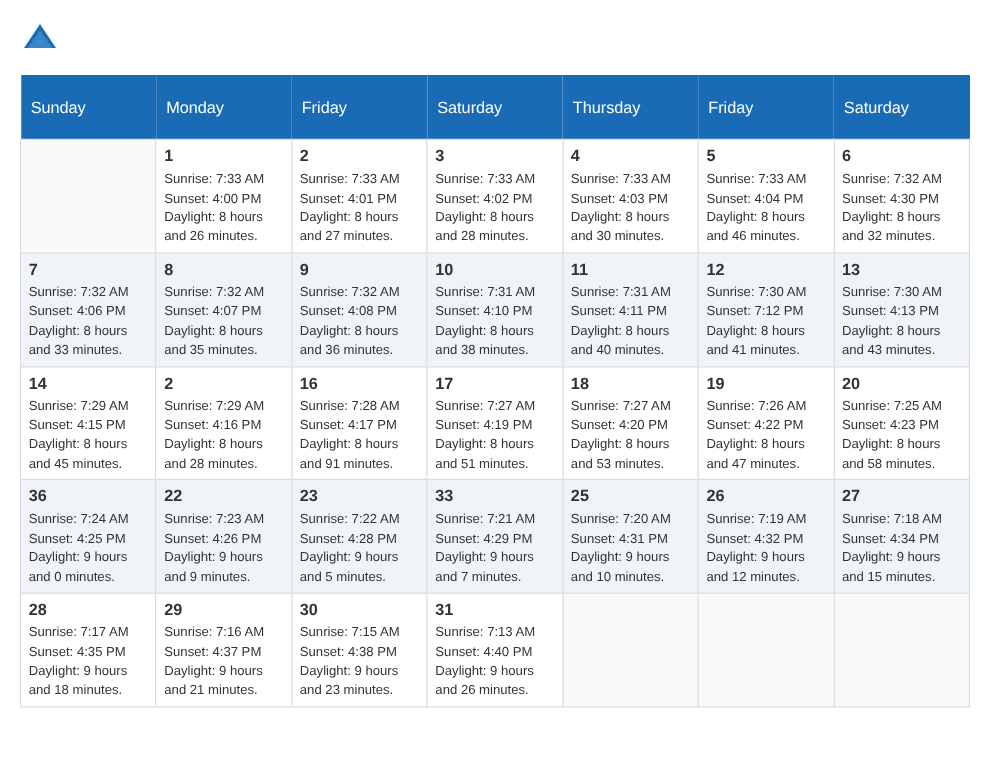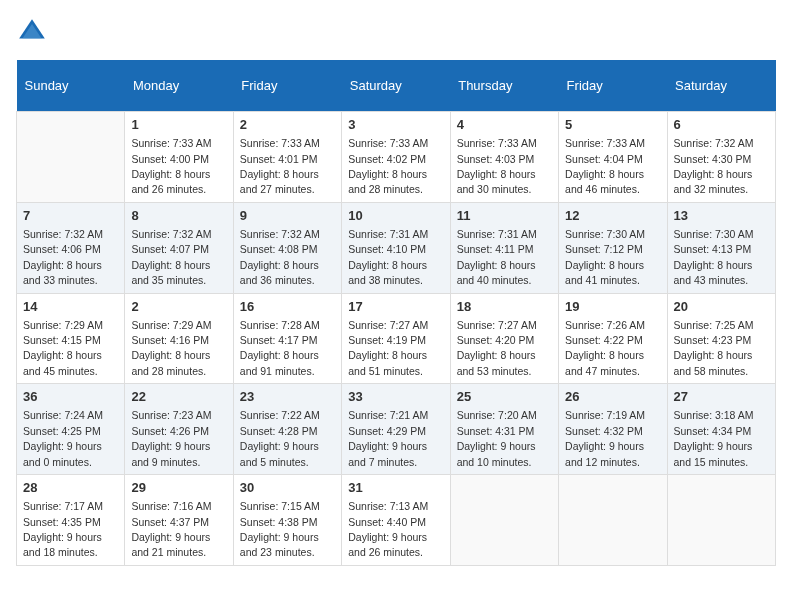--- a/index.html
+++ b/index.html
@@ -148,21 +148,21 @@
         <td><span class="day-number">19</span><span class="cell-text">Sunrise: 7:26 AM</span><br><span class="cell-text">Sunset: 4:22 PM</span><br><span class="cell-text">Daylight: 8 hours</span><br><span class="cell-text">and 47 minutes.</span></td>
         <td><span class="day-number">20</span><span class="cell-text">Sunrise: 7:25 AM</span><br><span class="cell-text">Sunset: 4:23 PM</span><br><span class="cell-text">Daylight: 8 hours</span><br><span class="cell-text">and 58 minutes.</span></td>
       </tr>
       <tr>
         <td><span class="day-number">36</span><span class="cell-text">Sunrise: 7:24 AM</span><br><span class="cell-text">Sunset: 4:25 PM</span><br><span class="cell-text">Daylight: 9 hours</span><br><span class="cell-text">and 0 minutes.</span></td>
         <td><span class="day-number">22</span><span class="cell-text">Sunrise: 7:23 AM</span><br><span class="cell-text">Sunset: 4:26 PM</span><br><span class="cell-text">Daylight: 9 hours</span><br><span class="cell-text">and 9 minutes.</span></td>
         <td><span class="day-number">23</span><span class="cell-text">Sunrise: 7:22 AM</span><br><span class="cell-text">Sunset: 4:28 PM</span><br><span class="cell-text">Daylight: 9 hours</span><br><span class="cell-text">and 5 minutes.</span></td>
         <td><span class="day-number">33</span><span class="cell-text">Sunrise: 7:21 AM</span><br><span class="cell-text">Sunset: 4:29 PM</span><br><span class="cell-text">Daylight: 9 hours</span><br><span class="cell-text">and 7 minutes.</span></td>
         <td><span class="day-number">25</span><span class="cell-text">Sunrise: 7:20 AM</span><br><span class="cell-text">Sunset: 4:31 PM</span><br><span class="cell-text">Daylight: 9 hours</span><br><span class="cell-text">and 10 minutes.</span></td>
         <td><span class="day-number">26</span><span class="cell-text">Sunrise: 7:19 AM</span><br><span class="cell-text">Sunset: 4:32 PM</span><br><span class="cell-text">Daylight: 9 hours</span><br><span class="cell-text">and 12 minutes.</span></td>
-        <td><span class="day-number">27</span><span class="cell-text">Sunrise: 3:18 AM</span><br><span class="cell-text">Sunset: 4:34 PM</span><br><span class="cell-text">Daylight: 9 hours</span><br><span class="cell-text">and 15 minutes.</span></td>
+        <td><span class="day-number">27</span><span class="cell-text">Sunrise: 7:18 AM</span><br><span class="cell-text">Sunset: 4:34 PM</span><br><span class="cell-text">Daylight: 9 hours</span><br><span class="cell-text">and 15 minutes.</span></td>
       </tr>
       <tr>
         <td><span class="day-number">28</span><span class="cell-text">Sunrise: 7:17 AM</span><br><span class="cell-text">Sunset: 4:35 PM</span><br><span class="cell-text">Daylight: 9 hours</span><br><span class="cell-text">and 18 minutes.</span></td>
         <td><span class="day-number">29</span><span class="cell-text">Sunrise: 7:16 AM</span><br><span class="cell-text">Sunset: 4:37 PM</span><br><span class="cell-text">Daylight: 9 hours</span><br><span class="cell-text">and 21 minutes.</span></td>
         <td><span class="day-number">30</span><span class="cell-text">Sunrise: 7:15 AM</span><br><span class="cell-text">Sunset: 4:38 PM</span><br><span class="cell-text">Daylight: 9 hours</span><br><span class="cell-text">and 23 minutes.</span></td>
         <td><span class="day-number">31</span><span class="cell-text">Sunrise: 7:13 AM</span><br><span class="cell-text">Sunset: 4:40 PM</span><br><span class="cell-text">Daylight: 9 hours</span><br><span class="cell-text">and 26 minutes.</span></td>
         <td class="empty"></td>
         <td class="empty"></td>
         <td class="empty"></td>
       </tr>

